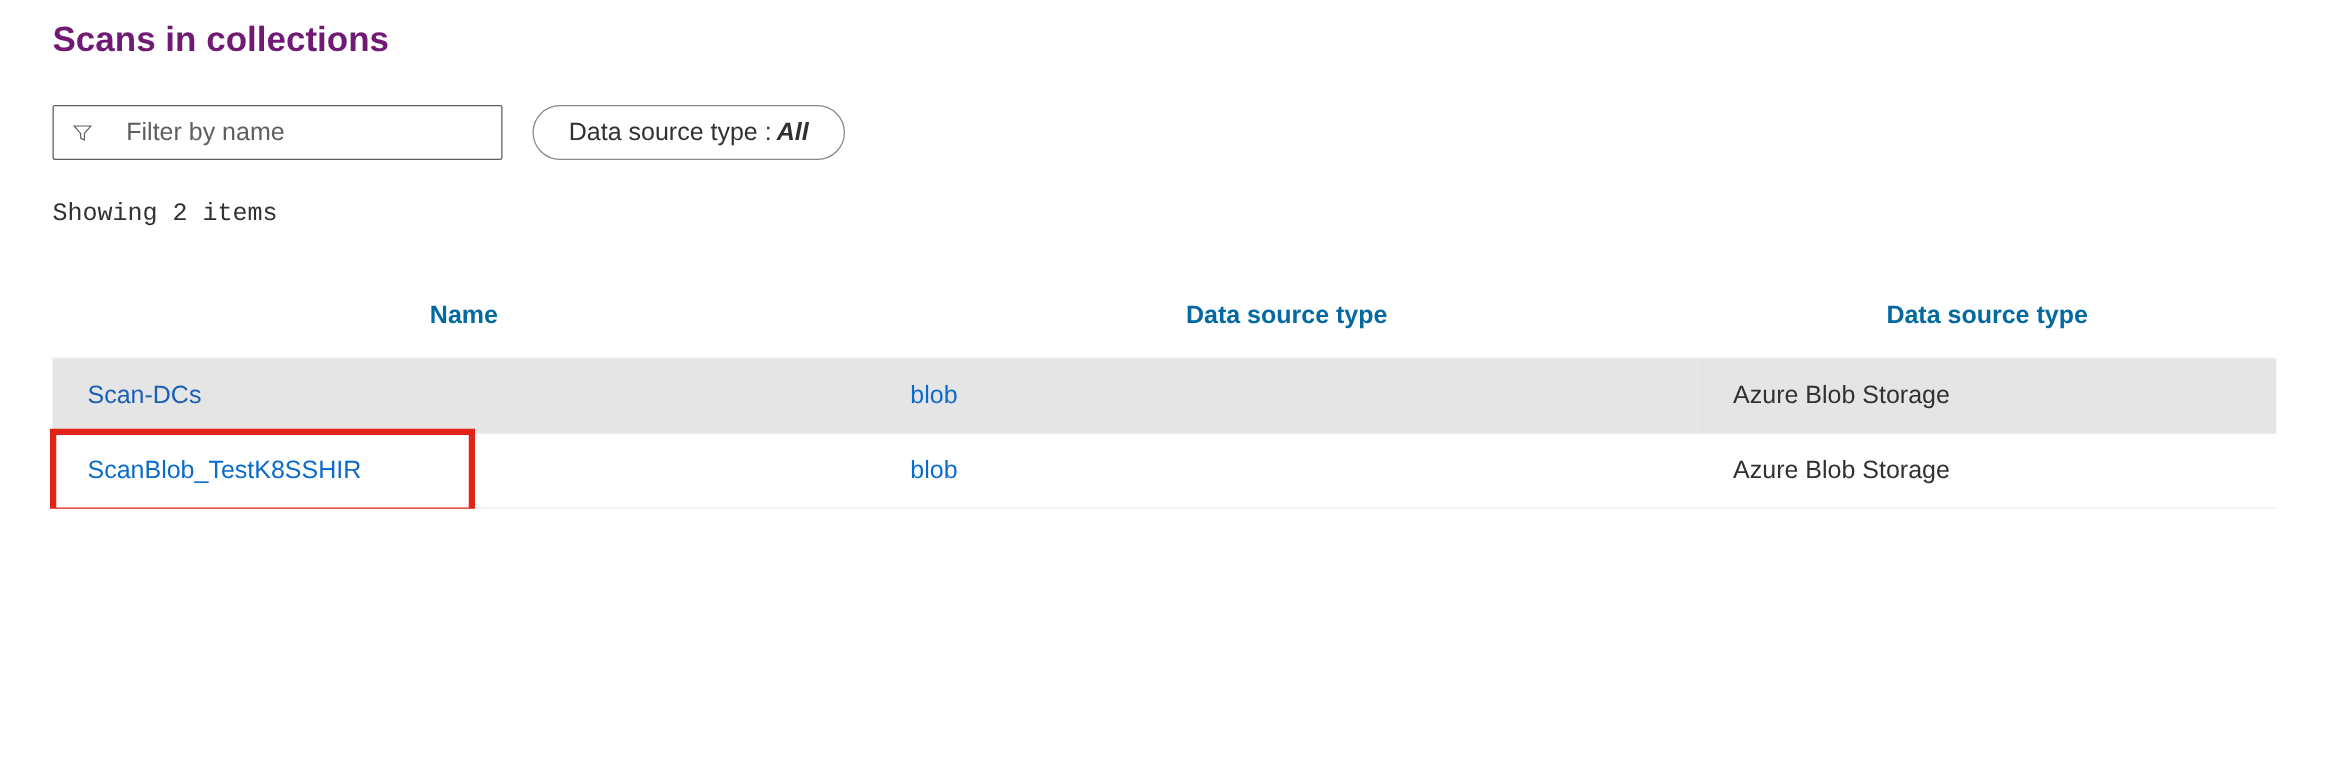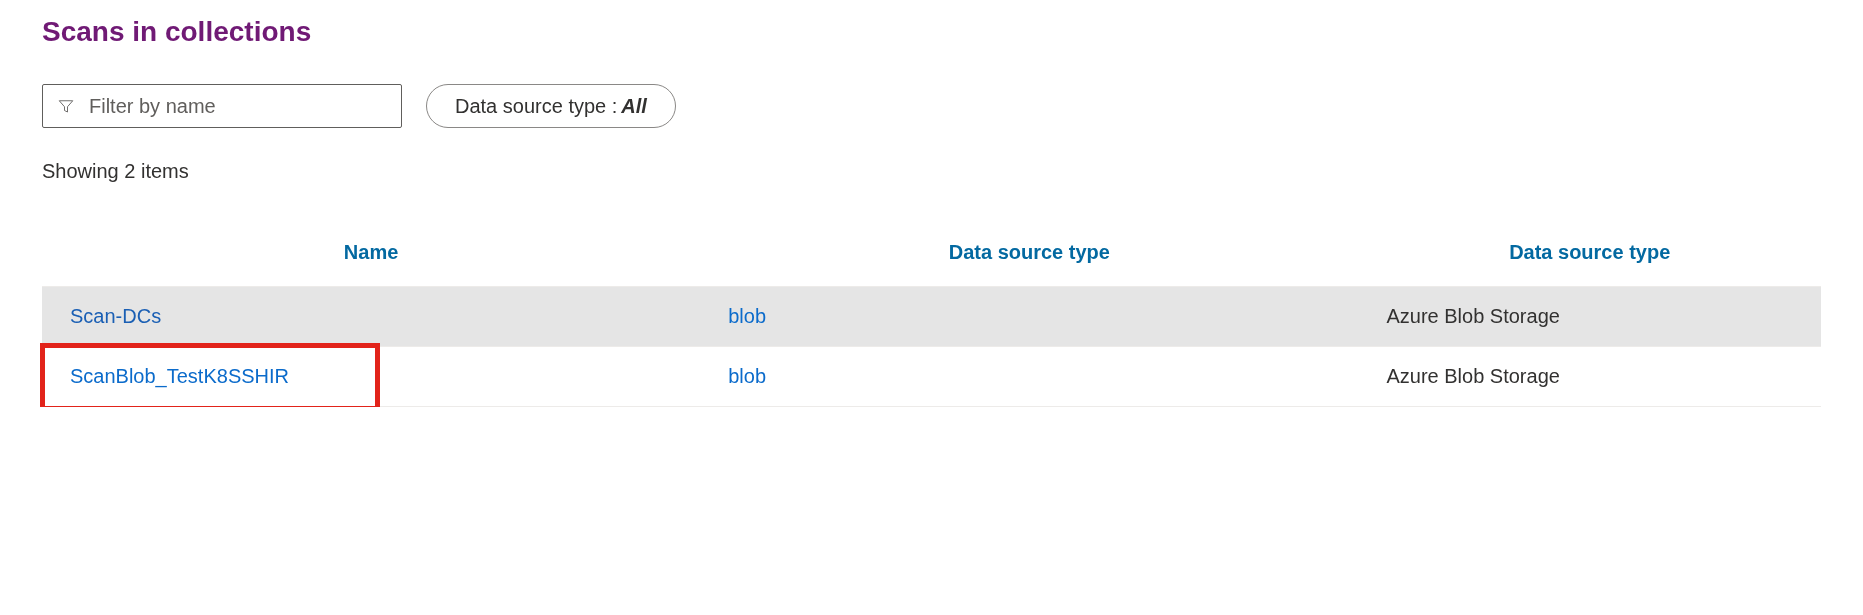--- a/index.html
+++ b/index.html
@@ -29,21 +29,21 @@
       margin-bottom: 32px;
     }
     .filter-input-wrapper {
       display: flex;
       align-items: center;
       border: 1px solid #605e5c;
       border-radius: 2px;
       height: 44px;
       width: 360px;
       padding: 0 14px;
-      gap: 14px;
+      gap: 26px;
       background: #ffffff;
     }
     .filter-icon {
       width: 18px;
       height: 18px;
       flex-shrink: 0;
       stroke: #605e5c;
       stroke-width: 1.2;
       fill: none;
     }
@@ -77,20 +77,21 @@
     }
     .pill-label-bold {
       font-weight: 600;
       margin-left: 4px;
       font-style: italic;
     }
     .result-count {
       font-size: 20px;
       color: #323130;
       margin-bottom: 44px;
+      font-family: Liberation Mono, monospace;
     }
     .data-table {
       width: 100%;
       border-collapse: collapse;
       table-layout: fixed;
     }
     .data-table thead th {
       text-align: center;
       font-size: 20px;
       font-weight: 600;

